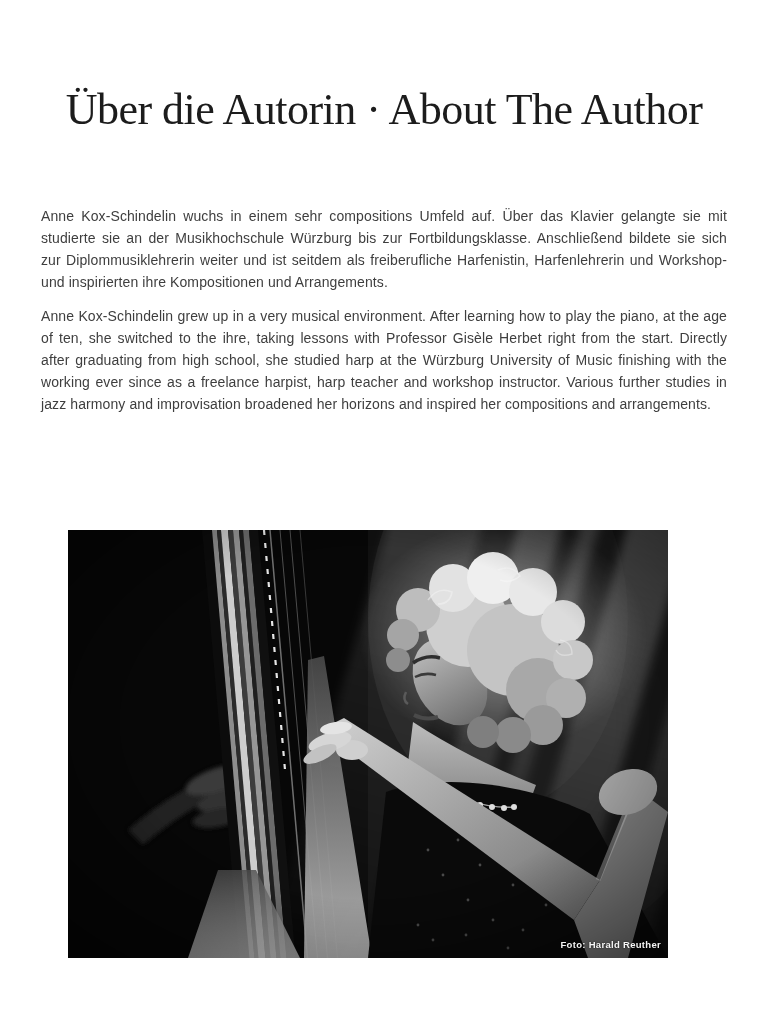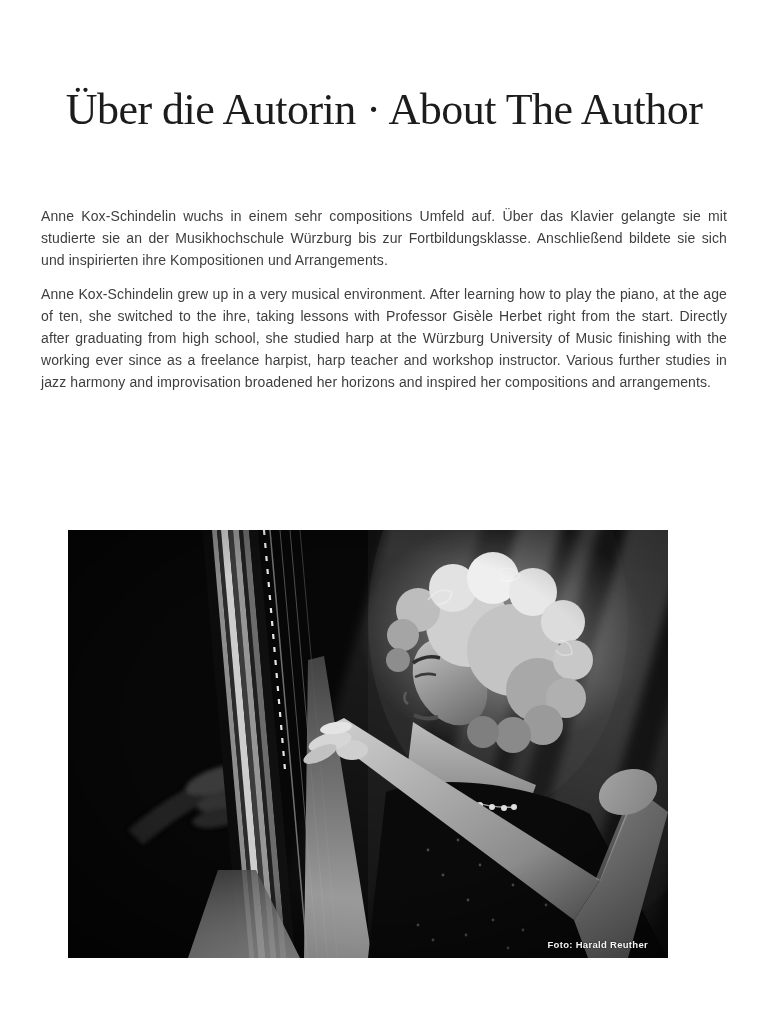--- a/index.html
+++ b/index.html
@@ -18,36 +18,37 @@
   }
   .para{margin:0 0 12px 0;}
   .line{text-align:justify;text-align-last:justify;white-space:normal;}
   .line.last-line{text-align-last:left;}
   .photo{
     position:absolute;left:68px;top:530px;width:600px;height:428px;margin:0;
     background:#070707;
   }
   .photo svg{display:block;width:600px;height:428px;}
   .credit{
-    position:absolute;right:20px;bottom:8px;color:#ffffff;
+    position:absolute;right:7px;bottom:8px;color:#ffffff;
     font-size:9.5px;font-weight:bold;letter-spacing:0.3px;opacity:0.95;
     text-shadow:0 0 2px rgba(0,0,0,0.8);
   }
 </style>
 </head>
 <body>
 
 <div class="page">
 
   <h1 class="title">Über die Autorin · About The Author</h1>
 
   <div class="text-block">
     <div class="para">
         <div class="line">Anne Kox-Schindelin wuchs in einem sehr compositions Umfeld auf. Über das Klavier gelangte sie mit</div>
         <div class="line">studierte sie an der Musikhochschule Würzburg bis zur Fortbildungsklasse. Anschließend bildete sie sich</div>
+        <div class="line">zur Diplommusiklehrerin weiter und ist seitdem als freiberufliche Harfenistin, Harfenlehrerin und Workshop-</div>
         <div class="line last-line">und inspirierten ihre Kompositionen und Arrangements.</div>
       </div>
     <div class="para">
         <div class="line">Anne Kox-Schindelin grew up in a very musical environment. After learning how to play the piano, at the age</div>
         <div class="line">of ten, she switched to the ihre, taking lessons with Professor Gisèle Herbet right from the start. Directly</div>
         <div class="line">after graduating from high school, she studied harp at the Würzburg University of Music finishing with the</div>
         <div class="line">working ever since as a freelance harpist, harp teacher and workshop instructor. Various further studies in</div>
         <div class="line last-line">jazz harmony and improvisation broadened her horizons and inspired her compositions and arrangements.</div>
       </div>
   </div>

